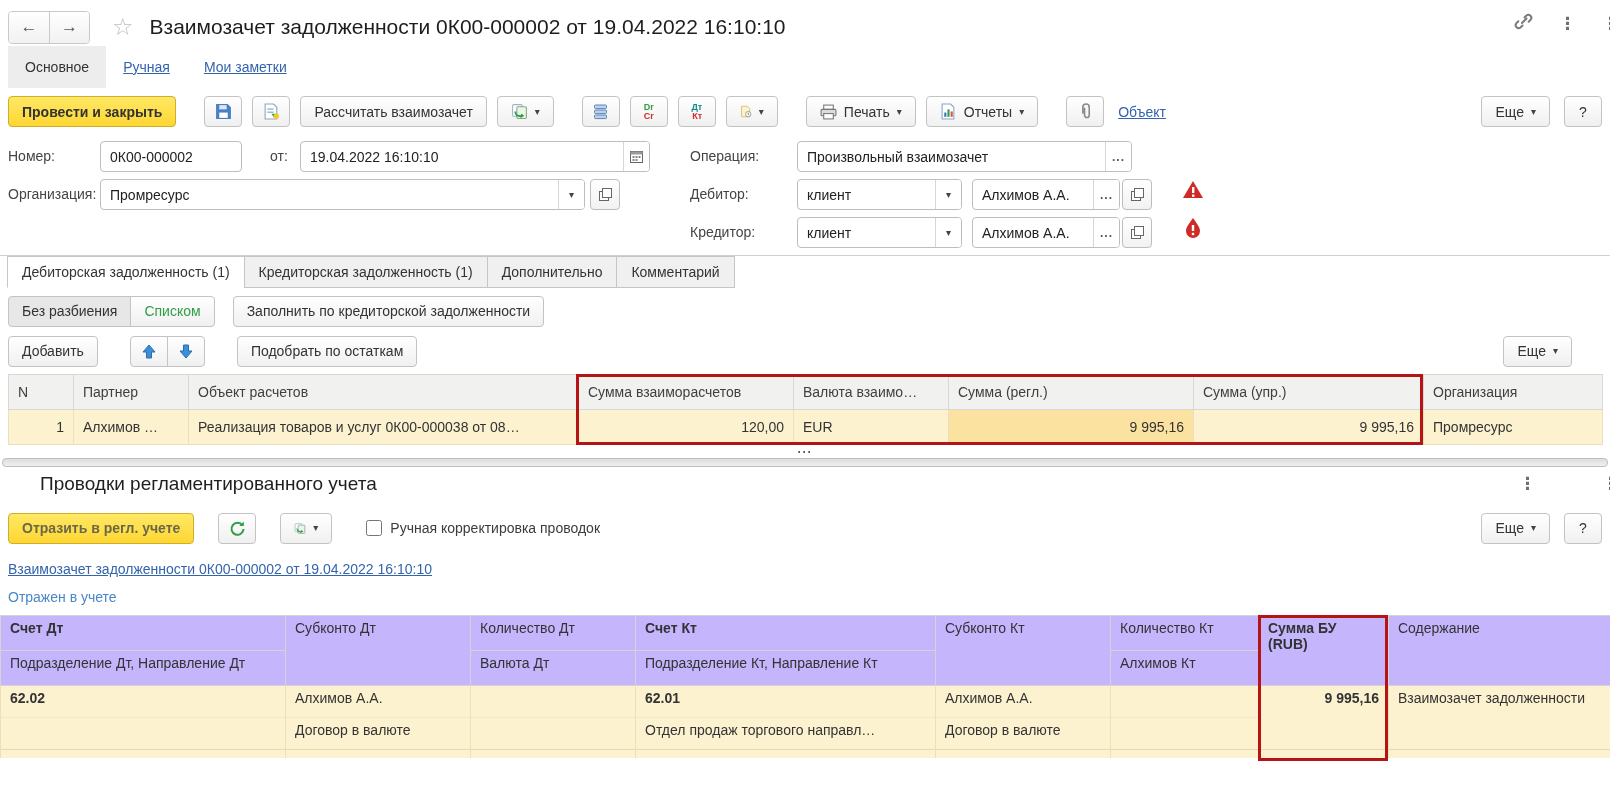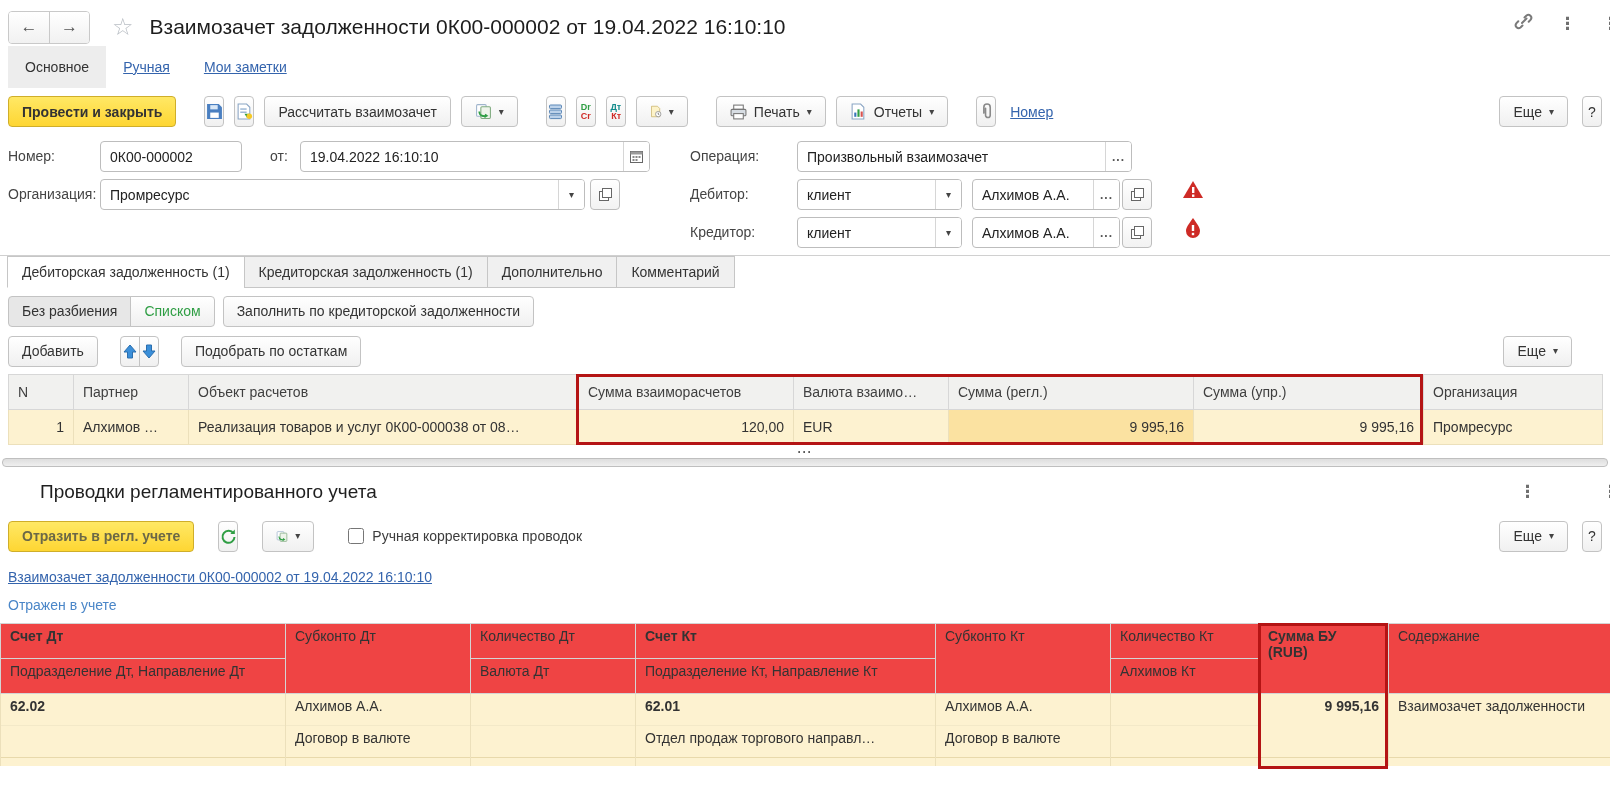--- a/index.html
+++ b/index.html
@@ -4,21 +4,21 @@
 <style>
   * { margin:0; padding:0; box-sizing:border-box; }
   html,body { width:1610px; height:793px; overflow:hidden; background:#fff;
     font-family:"Liberation Sans","DejaVu Sans",sans-serif; font-size:14px; color:#333; }
 
   
   .btn { display:inline-flex; align-items:center; justify-content:center; gap:7px;
     height:31px; padding:0 13px; border:1px solid #c3c3c3; border-radius:4px;
     background:linear-gradient(#ffffff,#f0f0f0); color:#333; font-size:14px;
     white-space:nowrap; cursor:default; }
-  .btn.icon { width:20px; padding:0; }
+  .btn.icon { width:38px; padding:0; }
   .btn.yellow { background:linear-gradient(#ffe865,#fed633); border-color:#cfae2a; font-weight:bold; }
   .btn.yellow.soft { font-weight:bold; color:#6b6847; }
   .caret { font-size:10px; color:#444; line-height:1; }
   .joined { display:inline-flex; }
   .joined .btn { border-radius:0; margin-left:-1px; }
   .joined .btn:first-child { border-radius:4px 0 0 4px; margin-left:0; }
   .joined .btn:last-child { border-radius:0 4px 4px 0; }
   .field { position:absolute; height:31px; border:1px solid #bdbdbd; border-radius:4px;
     background:#fff; display:flex; align-items:stretch; overflow:hidden; }
   .field input { flex:1; min-width:0; border:0; outline:none; padding:0 9px;
@@ -61,53 +61,53 @@
 
   
   .formgrid { position:relative; height:118px; margin-top:2px; }
 
   
   .tabstrip { display:flex; padding-left:8px; border-top:1px solid #d0d0d0; height:33px; }
   .dtab { display:flex; align-items:center; padding:0 14px; border:1px solid #c6c6c6;
     background:#f0f0f0; margin-left:-1px; color:#333; }
   .dtab.active { background:#fff; border-bottom-color:#fff; }
 
-  .ctrlrow { display:flex; align-items:center; gap:8px; padding:6px 8px 0 8px; height:40px; position:relative; }
+  .ctrlrow { display:flex; align-items:center; gap:18px; padding:6px 8px 0 8px; height:40px; position:relative; }
   .greenlbl { color:#2f9e44; }
   .more-right { position:absolute; right:38px; }
 
   
   .tbl1wrap { position:relative; margin:6px 8px 0 8px; }
   table { border-collapse:collapse; table-layout:fixed; width:100%; }
   .grid th { background:#f1f1ef; border:1px solid #d7d7d7; font-weight:normal; text-align:left;
     padding:0 9px; height:35px; color:#3f3f3f; white-space:nowrap; overflow:hidden; }
   .grid td { border:1px solid #ece0bb; background:#fdf2d0; padding:0 9px; height:35px;
     white-space:nowrap; overflow:hidden; }
   .grid .num { text-align:right; }
   .grid td.sel { background:#fbe2a1; }
   .redbox { position:absolute; border:3px solid #b41414; pointer-events:none; }
 
   
   .splitter { height:13px; display:flex; align-items:center; justify-content:center; color:#8a8a8a; }
   .hscroll { height:9px; margin:0 2px; border:1px solid #bfbfbf; border-radius:4px;
     background:linear-gradient(#dedede,#efefef); }
 
   
-  .sechead { position:relative; height:38px; margin-top:8px; }
+  .sechead { position:relative; height:38px; }
   .sechead .sectitle { position:absolute; left:40px; top:6px; font-size:19px; color:#1f1f1f; }
   .sechead .vdots { position:absolute; top:8px; }
   .toolbar2 { position:relative; height:46px; display:flex; align-items:center; gap:24px; padding:0 8px; }
   .chk { display:flex; align-items:center; gap:8px; margin-left:10px; color:#3c3c3c; }
   .chk input { width:16px; height:16px; }
   .doclink { display:block; margin:10px 0 0 8px; color:#3464ad; text-decoration:underline; font-size:14px; }
   .status { margin:12px 0 10px 8px; color:#4a86c8; }
 
   
   .tbl2wrap { position:relative; }
-  .grid2 th { background:#ef4444; border:1px solid #d4d4d4; text-align:left; padding:4px 9px;
+  .grid2 th { background:#c4b5fd; border:1px solid #d4d4d4; text-align:left; padding:4px 9px;
     font-weight:normal; color:#333; vertical-align:top; white-space:nowrap; overflow:hidden; }
   .grid2 th.b { font-weight:bold; }
   .grid2 th.r1 { height:35px; }
   .grid2 th.r2 { height:35px; }
   .grid2 td { background:#fdf2d0; padding:4px 9px; height:32px; vertical-align:top;
     border-left:1px solid #ece0bb; border-right:1px solid #ece0bb; white-space:nowrap; overflow:hidden; }
   .grid2 tr.sub2 td { border-top:1px solid #f3e9c8; }
   .grid2 td.b { font-weight:bold; }
   .grid2 td.num { text-align:right; }
   .grid2 td.wrap { white-space:normal; line-height:17px; }
@@ -231,21 +231,21 @@
       </svg>
     <span>Отчеты</span>
     <span class="caret">▾</span>
   </button>
   <span class="tgap"></span>
   <button class="btn icon">
     <svg width="15" height="17" viewBox="0 0 14 16">
         <path d="M4.5 9.5 V4 a3 3 0 0 1 6 0 v7.5 a2.2 2.2 0 0 1 -4.4 0 V5" fill="none" stroke="#8a8a8a" stroke-width="1.5" stroke-linecap="round"></path>
       </svg>
   </button>
-  <a class="filelink" href="#">Номер</a>
+  <a class="filelink" href="#">Объект</a>
   <div class="tb-far">
     <button class="btn">
         <span>Еще</span>
         <span class="caret">▾</span>
       </button>
     <button class="btn icon">?</button>
   </div>
 </div>
 
 <div class="formgrid">

